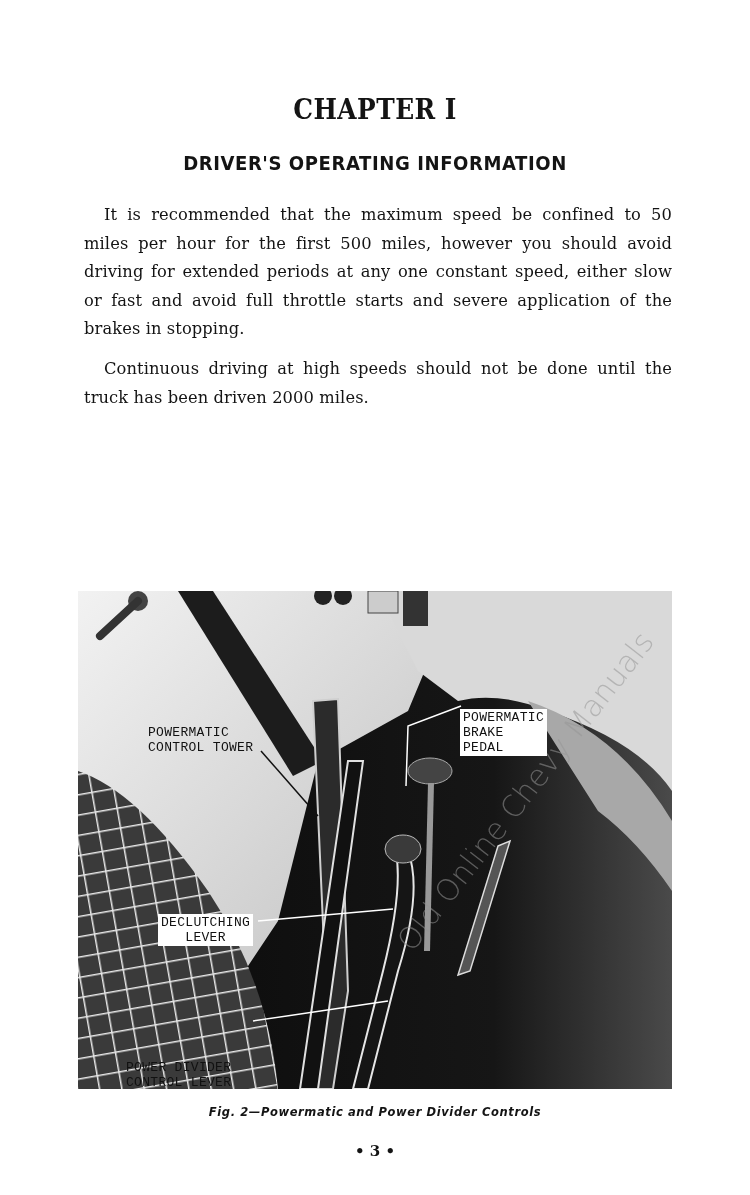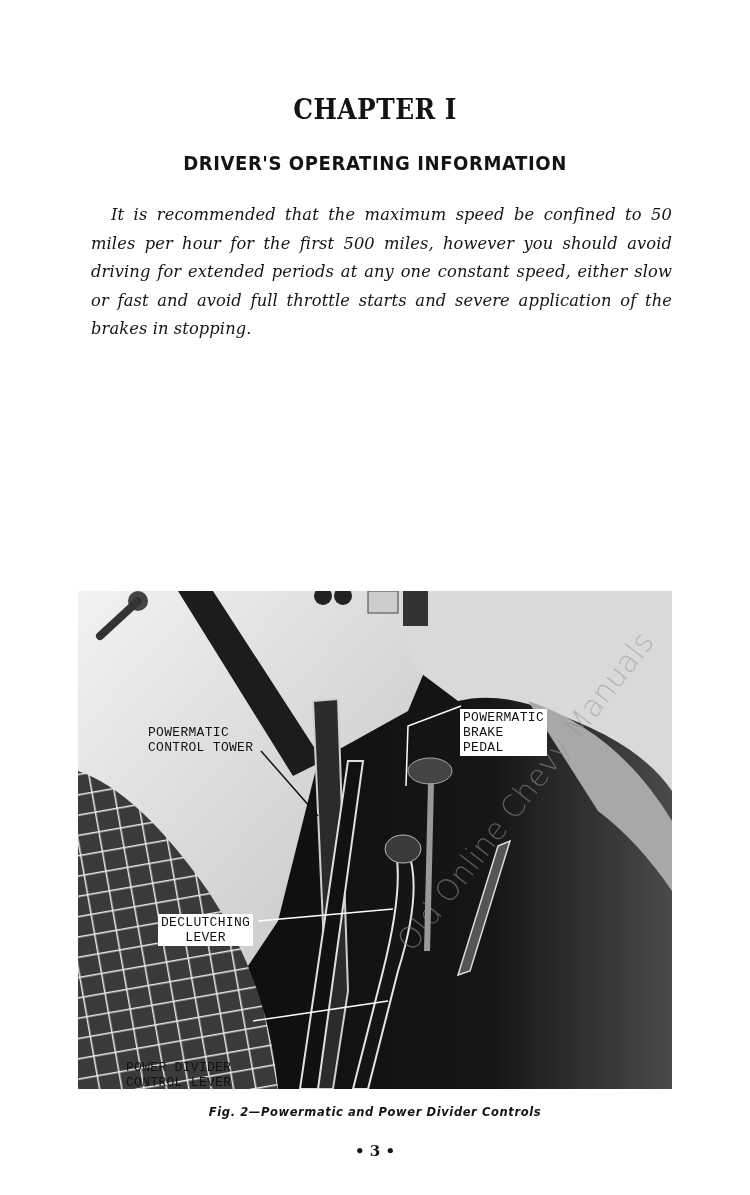--- a/index.html
+++ b/index.html
@@ -14,21 +14,21 @@
   .section-title {
     position: absolute; left: 0; width: 750px; top: 136px; text-align: center;
     font-family: "DejaVu Sans", sans-serif; font-weight: bold; font-size: 19px;
     letter-spacing: 0.6px; transform: scaleX(0.95); transform-origin: center;
   }
   .body {
     position: absolute; left: 78px; width: 594px; top: 185px;
     font-family: "DejaVu Serif", serif; font-size: 16.3px; line-height: 28.6px;
     text-align: justify; letter-spacing: 0.1px;
   }
-  .body p { margin: 0 0 11px 13px; text-indent: 20px; font-style: italic; }
+  .body p { margin: 0 0 11px 6px; text-indent: 20px; }
 
   .figure {
     position: absolute; left: 78px; top: 575px; width: 594px; height: 498px;
     overflow: hidden; background: #1b1b1b;
   }
   .figure svg { position: absolute; left: 0; top: 0; }
 
   .callout {
     position: absolute; background: #ffffff;
     font-family: Liberation Mono, monospace; font-size: 13px; line-height: 15px;
@@ -55,20 +55,21 @@
 </head>
 <body>
 
 <div class="page">
 
   <div class="chapter-title">CHAPTER I</div>
   <div class="section-title">DRIVER'S OPERATING INFORMATION</div>
 
   <div class="body">
     <p>It is recommended that the maximum speed be confined to 50 miles per hour for the first 500 miles, however you should avoid driving for extended periods at any one constant speed, either slow or fast and avoid full throttle starts and severe application of the brakes in stopping.</p>
+    <p>Continuous driving at high speeds should not be done until the truck has been driven 2000 miles.</p>
   </div>
 
   <div class="figure">
     <svg width="594" height="498" viewBox="0 0 594 498">
       <defs>
         <pattern id="grid" width="22" height="20" patternUnits="userSpaceOnUse" patternTransform="rotate(-10)">
           <rect width="22" height="20" fill="#3a3a3a"></rect>
           <path d="M0 0 H22 M0 0 V20" stroke="#e8e8e8" stroke-width="3"></path>
         </pattern>
         <linearGradient id="dash" x1="0" y1="0" x2="1" y2="1">

